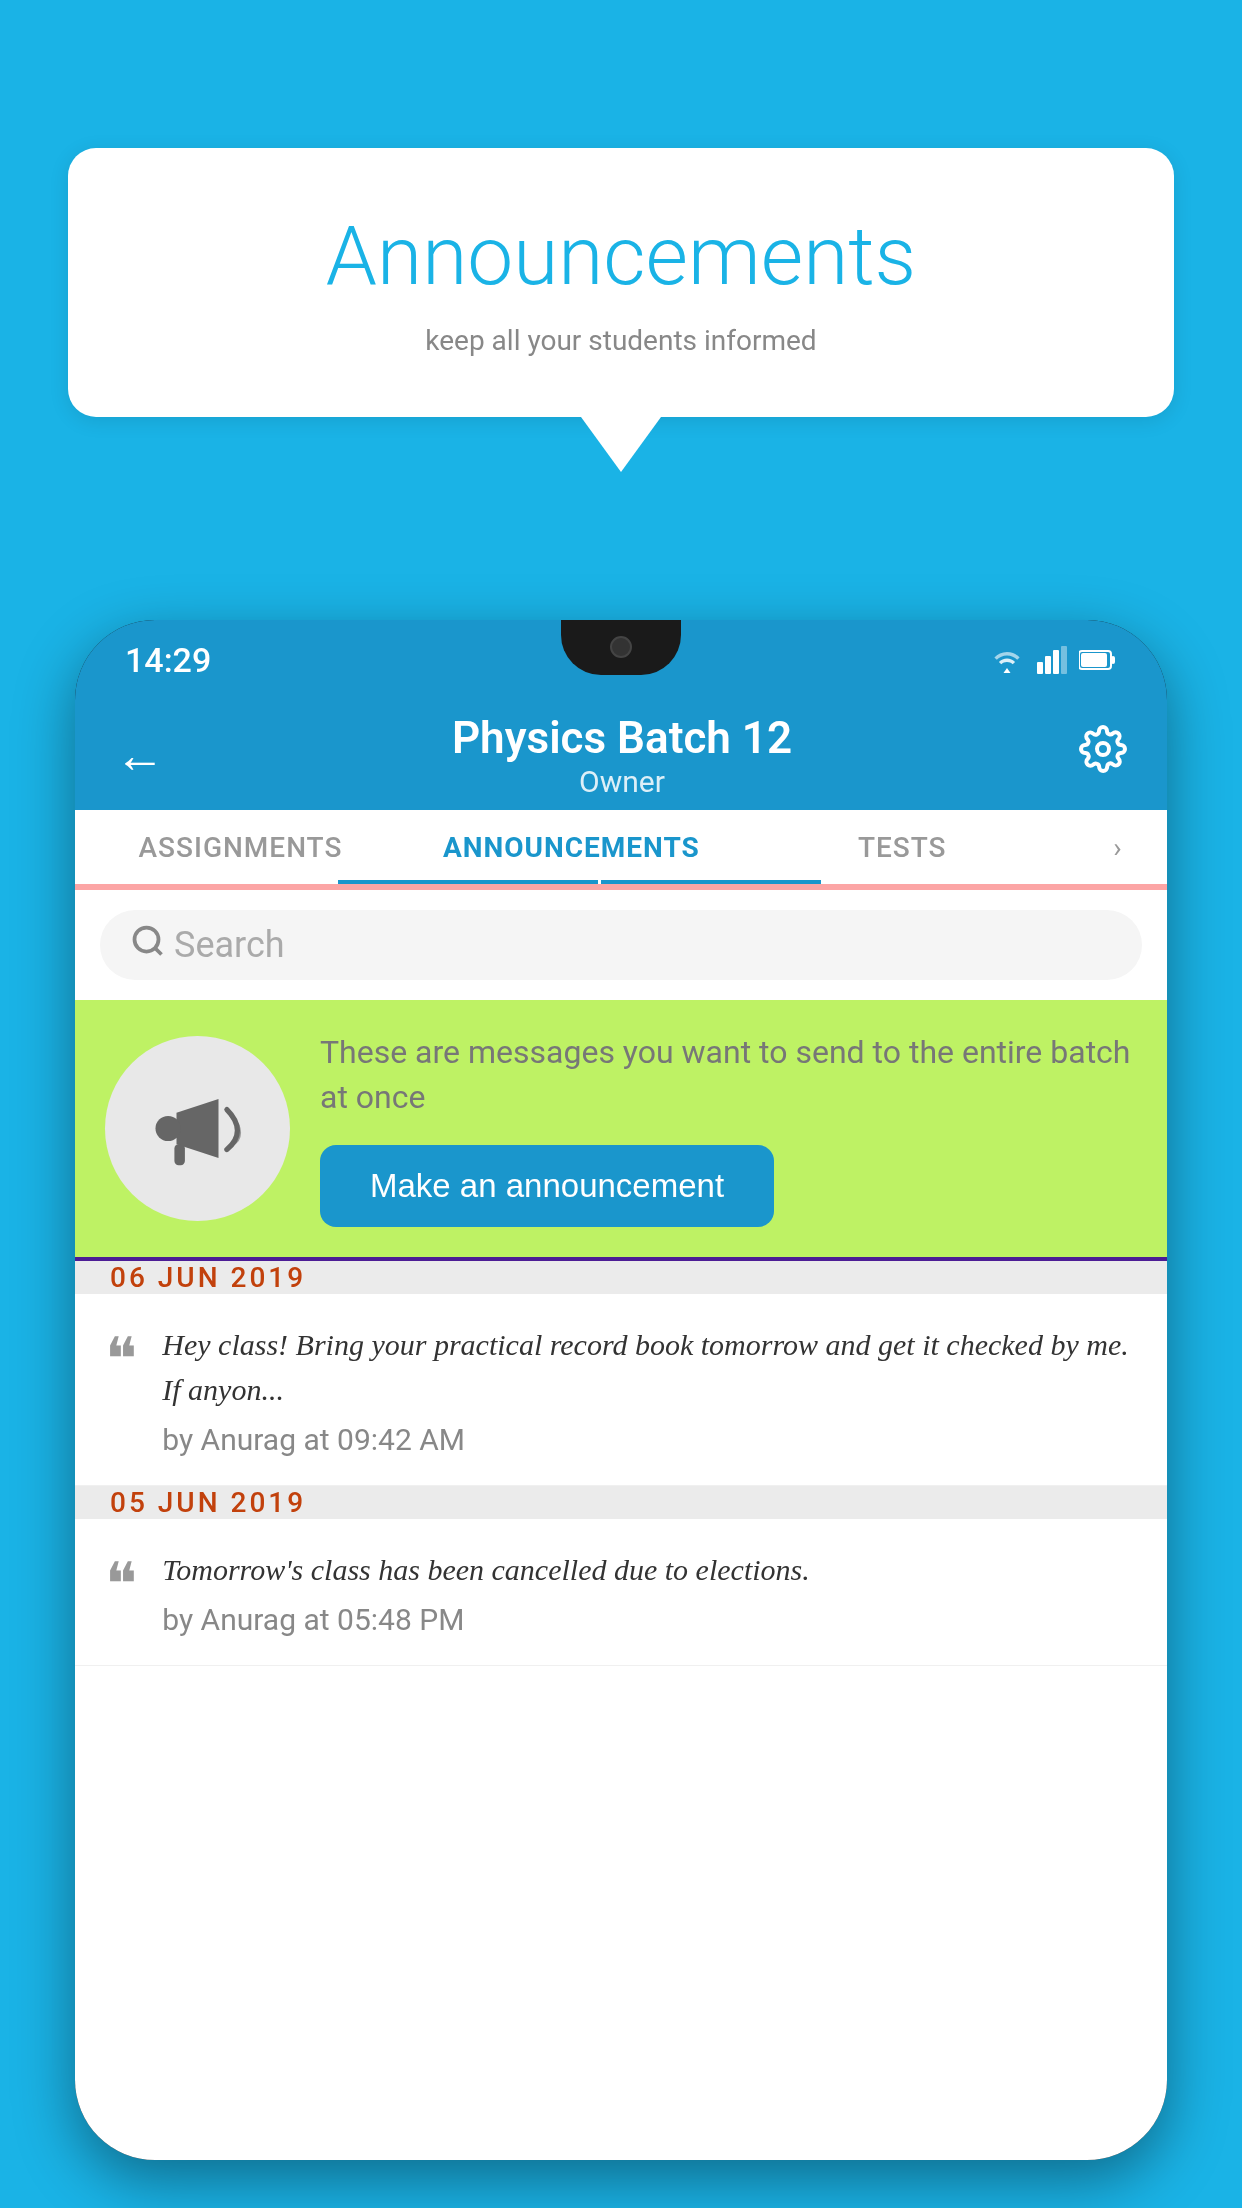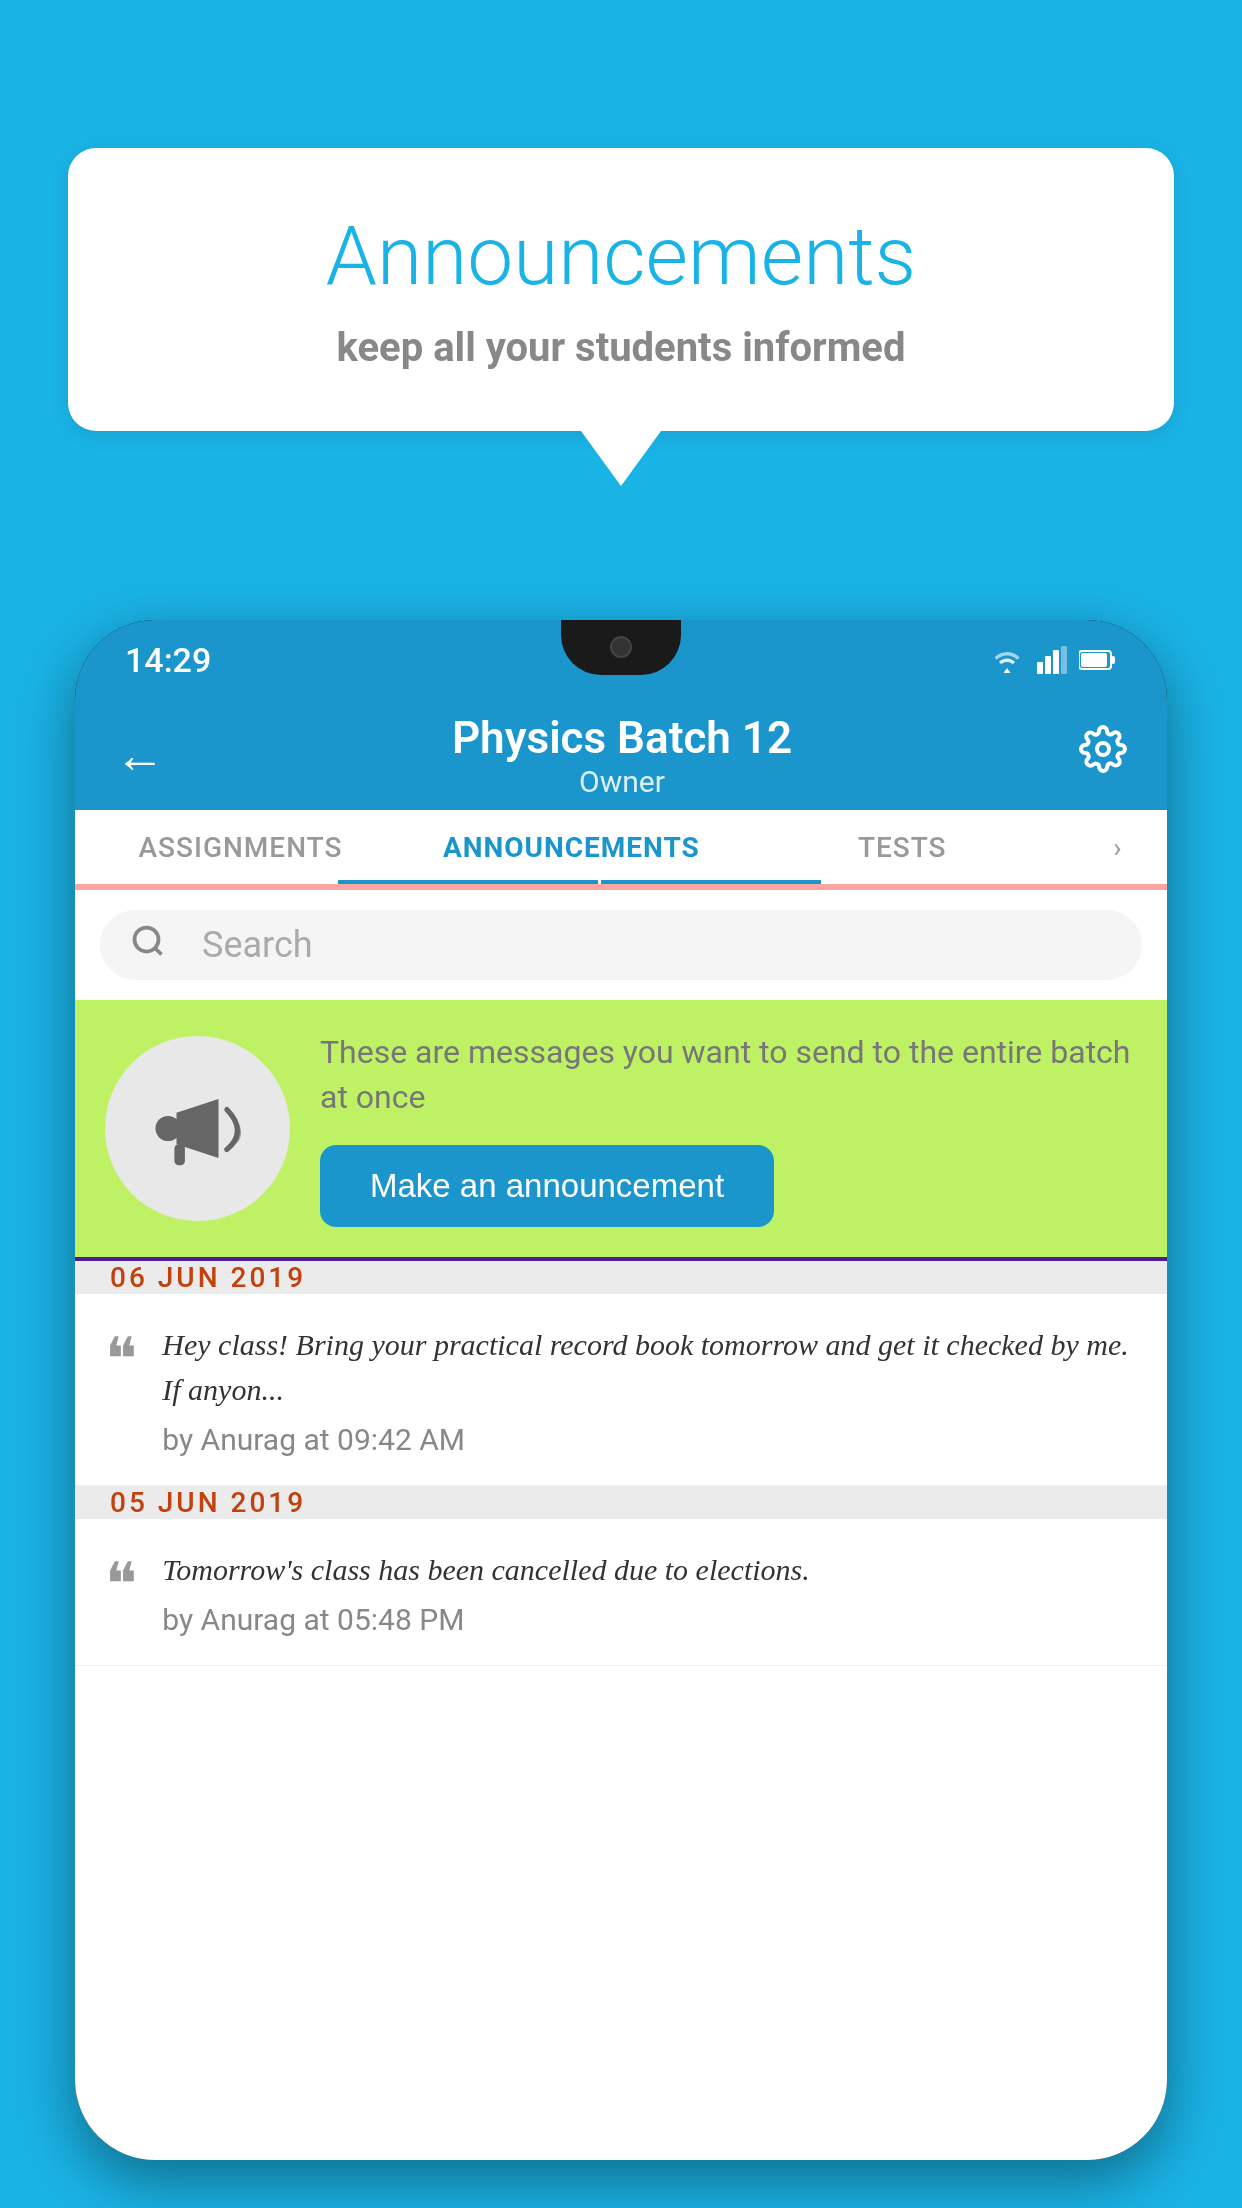--- a/index.html
+++ b/index.html
@@ -31,22 +31,22 @@
       box-shadow: 0 4px 20px rgba(0,0,0,0.1);
     }
     .speech-bubble-title {
       color: #1ab3e6;
       font-size: 82px;
       font-weight: 300;
       margin-bottom: 20px;
     }
     .speech-bubble-subtitle {
       color: #888;
-      font-size: 40px;
-      font-weight: 700;
+      font-size: 28px;
+      font-weight: 400;
     }
     .speech-bubble-tail {
       width: 0;
       height: 0;
       border-left: 40px solid transparent;
       border-right: 40px solid transparent;
       border-top: 55px solid white;
       margin-top: 0px;
     }
 
@@ -210,21 +210,21 @@
       background: white;
     }
     .search-bar {
       background: #f5f5f5;
       border: none;
       border-radius: 35px;
       height: 70px;
       display: flex;
       align-items: center;
       padding: 0 30px;
-      gap: 36px;
+      gap: 8px;
     }
     .search-icon {
       color: #888;
       font-size: 36px;
     }
     .search-text {
       color: #aaa;
       font-size: 36px;
     }
 

